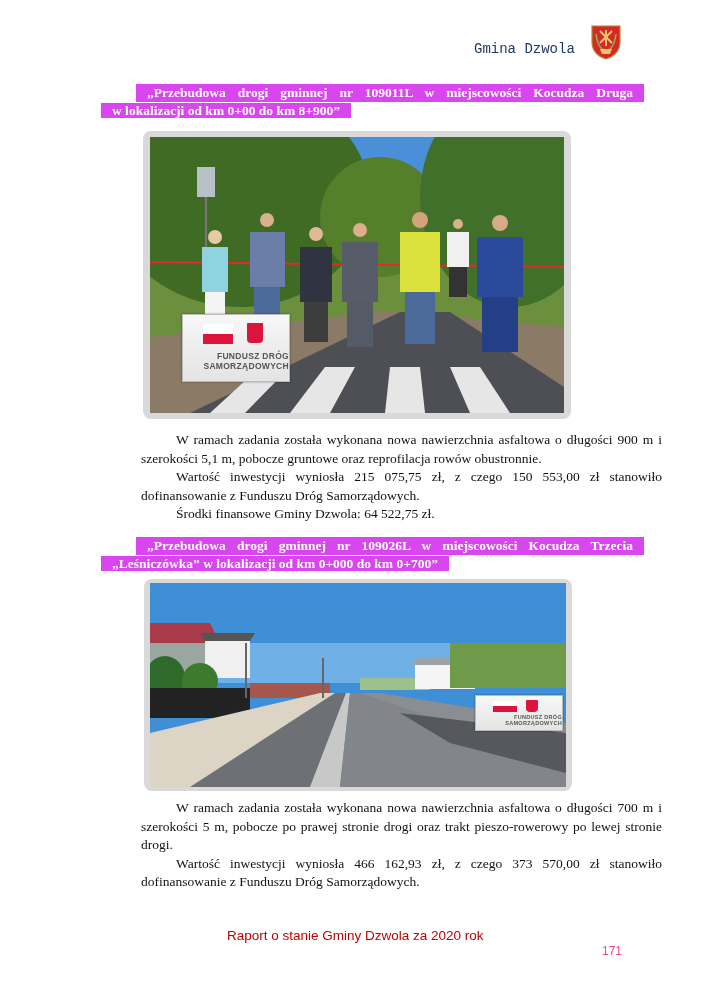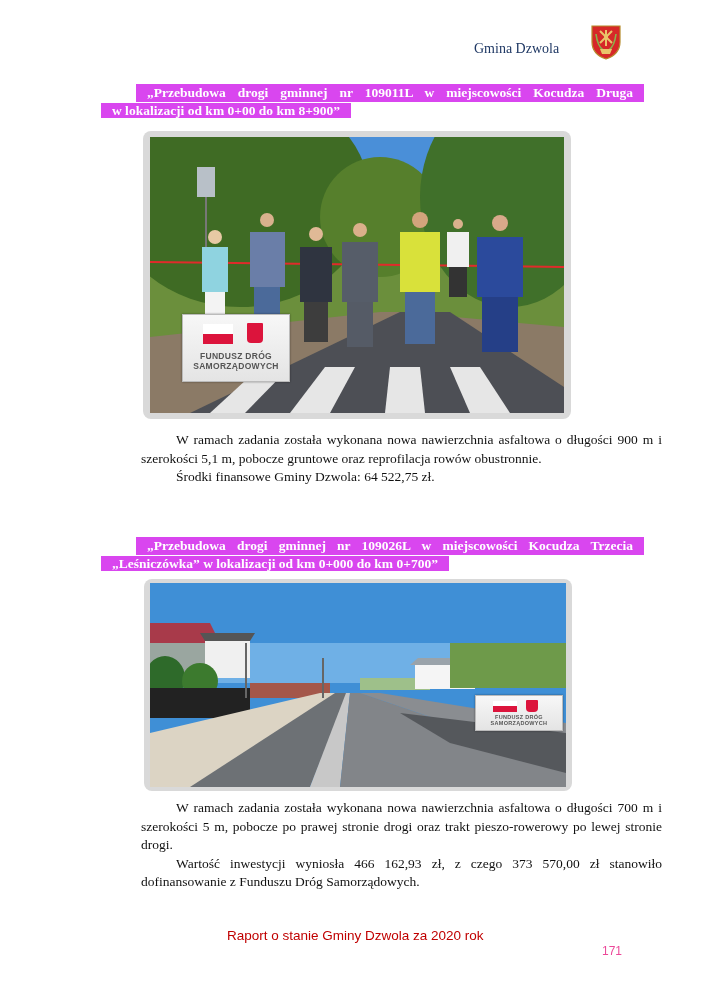--- a/index.html
+++ b/index.html
@@ -1,36 +1,36 @@
 <!DOCTYPE html>
 <html><head>
 <meta charset="utf-8">
 <style>
   html, body { margin: 0; padding: 0; background: #ffffff; }
   body { width: 707px; height: 1000px; position: relative; overflow: hidden; font-family: "Liberation Serif", serif; color: #111; }
 
-  .header-title { position: absolute; left: 474px; top: 41px; font-family: Liberation Serif, serif; font-size: 14px; color: #1f3864; }
+  .header-title { position: absolute; left: 474px; top: 41px; font-family: Liberation Mono, monospace; font-size: 14px; color: #1f3864; }
   .coat { position: absolute; left: 590px; top: 24px; width: 32px; height: 36px; }
 
   .heading { position: absolute; left: 101px; width: 521px; font-size: 13.5px; font-weight: bold; line-height: 18px; color: #fff; text-align: justify; text-align-last: left; }
   .heading .hl { background: #d946ef; box-decoration-break: clone; -webkit-box-decoration-break: clone; padding: 0 11px; }
   .heading .first { display: inline-block; width: 100%; text-align: justify; text-align-last: justify; }
   .indent { padding-left: 35px; }
 
   .photo-frame { position: absolute; background: #d9d9d9; border-radius: 8px; }
   .photo { position: absolute; overflow: hidden; }
 
   .para { position: absolute; left: 101px; width: 521px; font-size: 13.5px; line-height: 18.5px; color: #111; margin-left: 40px; }
   .para p { margin: 0; text-align: justify; }
   .para p.ind { text-indent: 35px; }
 
   .footer-text { position: absolute; left: 227px; top: 928px; font-family: "Liberation Sans", sans-serif; font-size: 13.5px; color: #c00000; text-align: right; }
   .page-num { position: absolute; left: 602px; top: 944px; font-family: "Liberation Sans", sans-serif; font-size: 12px; color: #ec4899; }
 
-  .fds-sign { position: absolute; background: linear-gradient(180deg, #f7f7f7, #e4e4e4); border: 1px solid #bbb; box-shadow: 0 0 2px rgba(0,0,0,0.4); text-align: center; font-family: "Liberation Sans", sans-serif; font-weight: bold; color: #555; }
+  .fds-sign { position: absolute; background: linear-gradient(180deg, #f7f7f7, #e4e4e4); border: 1px solid #bbb; box-shadow: 0 0 2px rgba(0,0,0,0.4); text-align: right; font-family: "Liberation Sans", sans-serif; font-weight: bold; color: #555; }
   .fds-flag { position: absolute; }
   .fds-flag .w { background: #fff; }
   .fds-flag .r { background: #dc143c; }
   .fds-emblem { position: absolute; background: #dc143c; border-radius: 1px 1px 4px 4px; }
   .fds-label { position: absolute; left: 0; right: 0; line-height: 1.15; letter-spacing: 0.3px; }
 </style>
 </head>
 <body>
 
 <div class="header-title">Gmina Dzwola</div>
@@ -99,20 +99,21 @@
     <div class="fds-emblem" style="left:64px; top:8px; width:16px; height:20px;"></div>
     <div class="fds-label" style="top:37px; font-size:8.5px;">
       <div>FUNDUSZ DRÓG</div>
       <div>SAMORZĄDOWYCH</div>
     </div>
   </div>
 </div>
 
 <div class="para" style="top:431px;">
   <p class="ind">W ramach zadania została wykonana nowa nawierzchnia asfaltowa o długości 900 m i szerokości 5,1 m, pobocze gruntowe oraz reprofilacja rowów obustronnie.</p>
+  <p class="ind">Wartość inwestycji wyniosła 215 075,75 zł, z czego 150 553,00 zł stanowiło dofinansowanie z Funduszu Dróg Samorządowych.</p>
   <p class="ind">Środki finansowe Gminy Dzwola: 64 522,75 zł.</p>
 </div>
 
 <div class="heading" style="top:537px;">
   <div class="indent"><span class="hl first">„Przebudowa drogi gminnej nr 109026L w miejscowości Kocudza Trzecia</span></div>
   <div><span class="hl">„Leśniczówka” w lokalizacji od km 0+000 do km 0+700”</span></div>
 </div>
 
 <div class="photo-frame" style="left:144px; top:579px; width:428px; height:212px;"></div>
 <div class="photo" style="left:150px; top:583px; width:416px; height:204px;">

